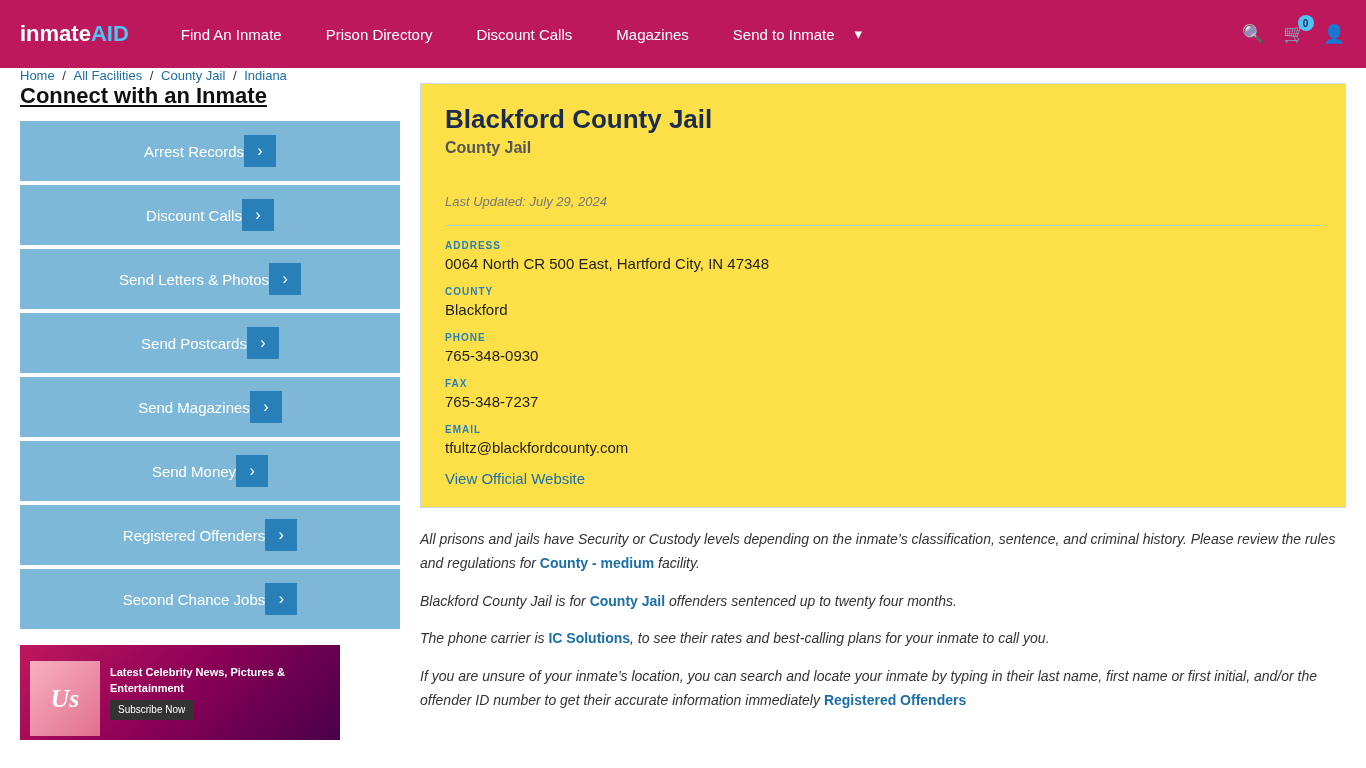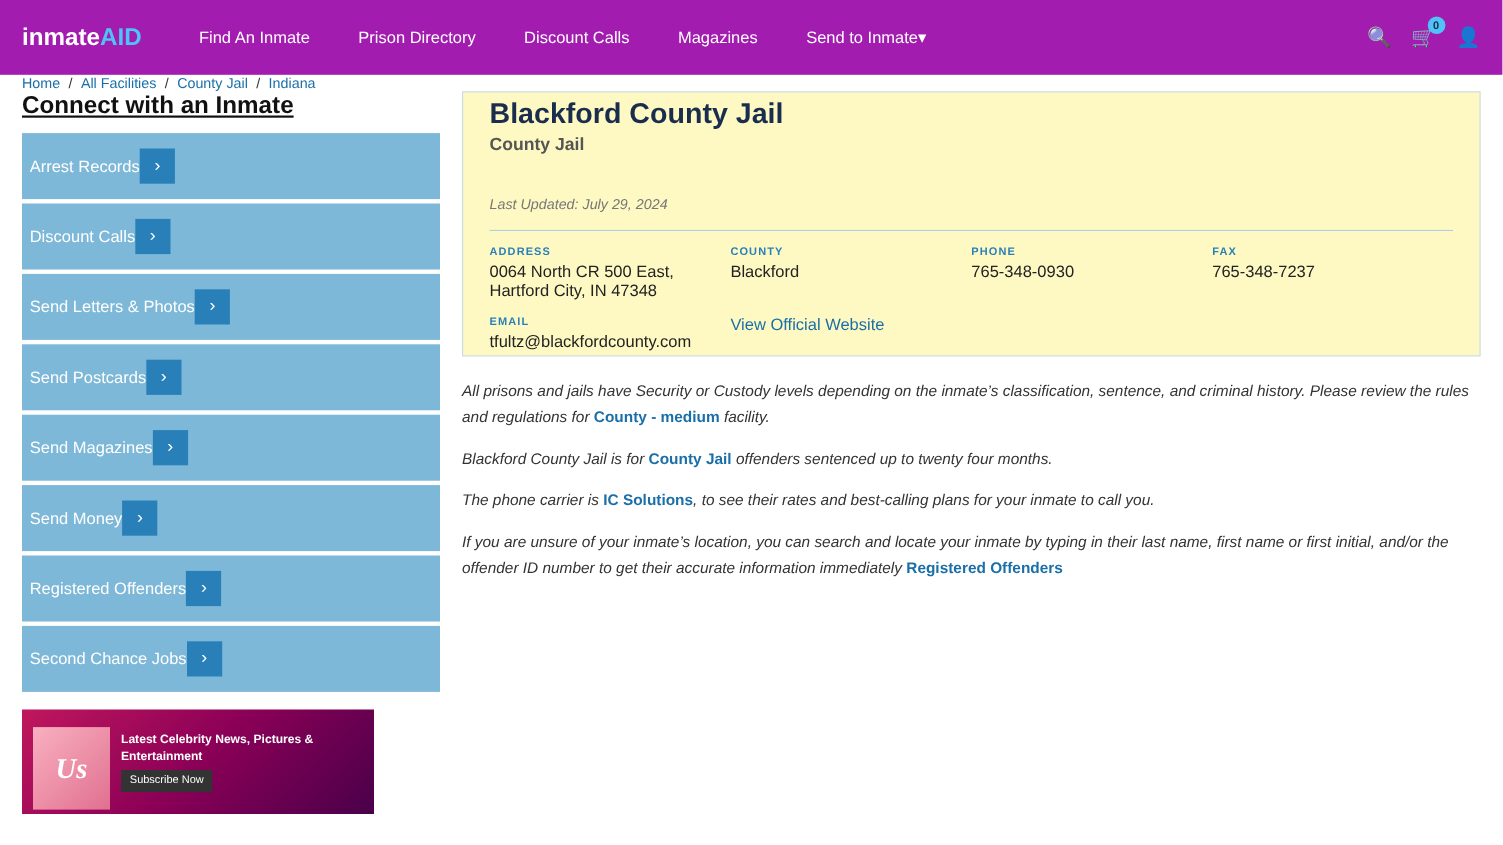--- a/index.html
+++ b/index.html
@@ -1,20 +1,20 @@
 <!DOCTYPE html>
 <html><head>
   <meta charset="utf-8">
   <style>
     * { margin: 0; padding: 0; box-sizing: border-box; }
     body { font-family: Arial, sans-serif; font-size: 14px; color: #333; background: #fff; }
 
     
     .header {
-      background: #a21caf;
+      background: #be185d;
       display: flex;
       align-items: center;
       padding: 0 20px;
       height: 68px;
     }
     .logo-area {
       display: flex;
       align-items: center;
       margin-right: 30px;
     }
@@ -36,21 +36,21 @@
       color: white;
       text-decoration: none;
       padding: 0 22px;
       font-size: 15px;
       cursor: pointer;
       white-space: nowrap;
     }
     .nav-dropdown {
       display: flex;
       align-items: center;
-      gap: 0;
+      gap: 20px;
     }
     .header-icons {
       display: flex;
       align-items: center;
       gap: 18px;
       margin-left: auto;
     }
     .header-icon {
       color: white;
       font-size: 18px;
@@ -108,21 +108,21 @@
       display: flex;
       flex-direction: column;
       gap: 4px;
     }
     .sidebar-item {
       background: #7db8d8;
       color: white;
       padding: 14px 7px;
       display: flex;
       align-items: center;
-      justify-content: flex-start;
+      justify-content: center;
       cursor: pointer;
       font-size: 15px;
     }
     .sidebar-arrow {
       background: #2980b9;
       width: 32px;
       height: 32px;
       display: flex;
       align-items: center;
       justify-content: center;
@@ -156,22 +156,22 @@
       margin-top: 4px;
       display: inline-block;
     }
 
     
     .content {
       flex: 1;
     }
     .facility-card {
       border: 1px solid #c8dce8;
-      background: #fef9c3;
-      padding: 4px 24px;
+      background: #fde047;
+      padding: 20px 24px;
       margin-bottom: 20px;
     }
     .facility-name {
       font-size: 26px;
       font-weight: bold;
       color: #1a2d4e;
       margin-bottom: 4px;
     }
     .facility-type {
       font-size: 16px;
@@ -181,21 +181,21 @@
     }
     .facility-updated {
       font-size: 13px;
       color: #777;
       font-style: italic;
       margin-bottom: 16px;
       margin-top: 37px;
     }
     .facility-info-grid {
       display: grid;
-      grid-template-columns: 1fr 1fr 1fr 1fr;
+      grid-template-columns: 1fr;
       gap: 14px 0;
       border-top: 1px solid #b0cfe0;
       padding-top: 14px;
     }
     .info-block { }
     .info-label {
       font-size: 10px;
       font-weight: bold;
       color: #2980b9;
       letter-spacing: 1px;

